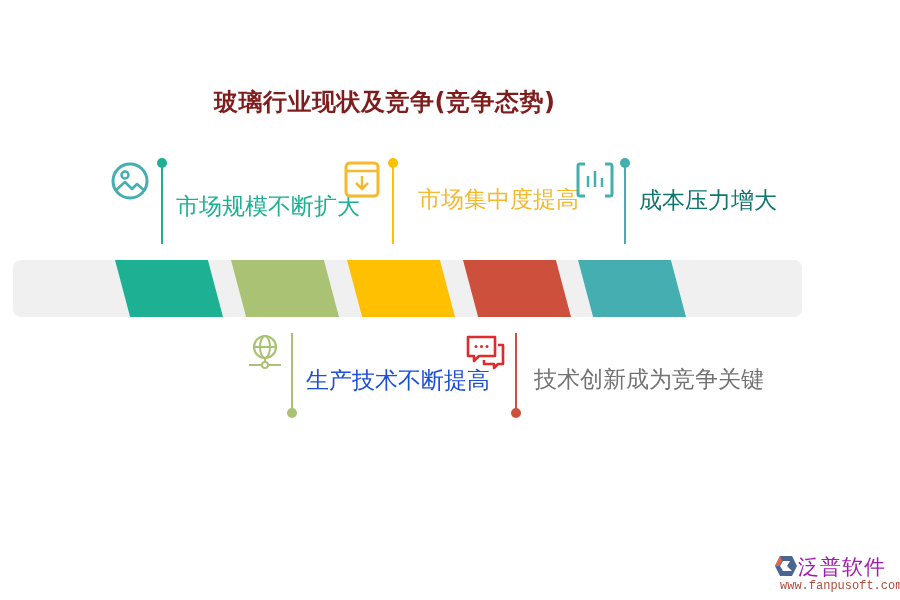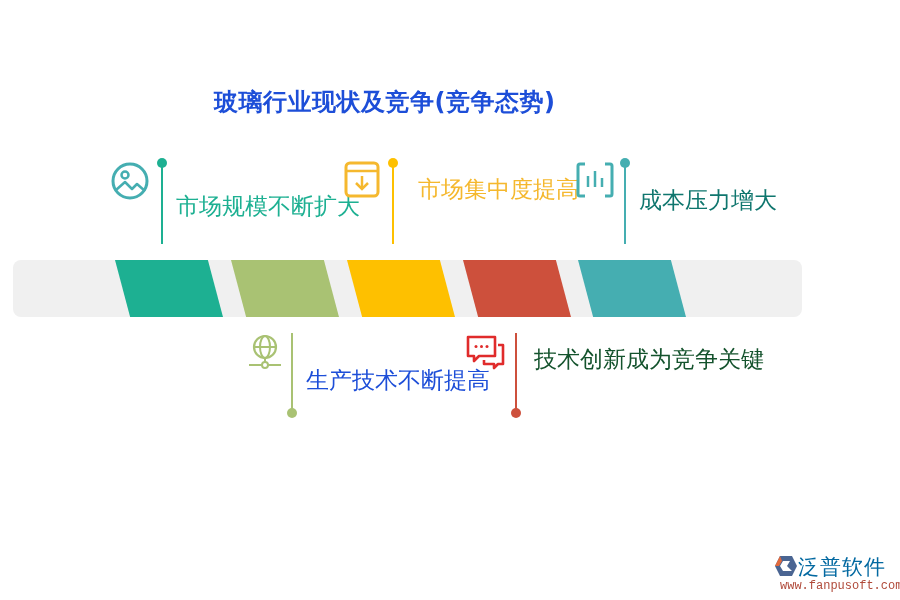--- a/index.html
+++ b/index.html
@@ -1,25 +1,25 @@
 <!DOCTYPE html>
 <html><head>
 <meta charset="utf-8">
 <style>
   html, body { margin:0; padding:0; }
   body { width:900px; height:600px; background:#ffffff; position:relative; overflow:hidden; font-family:"DejaVu Sans", sans-serif; }
-  .title { position:absolute; left:214px; top:86px; font-size:24px; font-weight:bold; color:#1d4ed8; letter-spacing:0.5px; white-space:nowrap;text-align:center; }
+  .title { position:absolute; left:214px; top:86px; font-size:24px; font-weight:bold; color:#7f1d1d; letter-spacing:0.5px; white-space:nowrap;text-align:center; }
   .track { position:absolute; left:13px; top:260px; width:789px; height:57px; background:#f0f0f0; border-radius:8px; overflow:hidden; }
   .seg { position:absolute; top:0; height:57px; }
   .vline { position:absolute; width:2px; }
   .dot { position:absolute; width:10px; height:10px; border-radius:50%; }
   .label { position:absolute; font-size:23px; white-space:nowrap; }
   .icon { position:absolute; }
   .logo { position:absolute; left:772px; top:553px; }
-  .logo-main { position:absolute; left:26px; top:0px; font-size:21px; color:#0369a1; white-space:nowrap; letter-spacing:1px; }
+  .logo-main { position:absolute; left:26px; top:0px; font-size:21px; color:#a21caf; white-space:nowrap; letter-spacing:1px; }
   .logo-url { position:absolute; left:8px; top:26px; font-size:12px; color:#b04a3a; font-family:Liberation Mono, monospace; white-space:nowrap; }
 </style>
 </head>
 <body>
 
 <div class="title">玻璃行业现状及竞争(竞争态势)</div>
 
 <div class="track">
   <div class="seg" style="left:102px;width:108px;background:#1db092;clip-path:polygon(0 0,86% 0,100% 100%,14% 100%);"></div>
   <div class="seg" style="left:218px;width:108px;background:#a9c273;clip-path:polygon(0 0,86% 0,100% 100%,14% 100%);"></div>
@@ -41,21 +41,21 @@
 
 <div>
   <svg class="icon" style="left:344px;top:161px;" width="38" height="38" viewBox="0 0 38 38">
     <rect x="2" y="2" width="32" height="33" rx="4" fill="none" stroke="#f5b82e" stroke-width="3"></rect>
     <line x1="2" y1="10" x2="34" y2="10" stroke="#f5b82e" stroke-width="2.5"></line>
     <line x1="18" y1="15" x2="18" y2="28" stroke="#f5b82e" stroke-width="2.5"></line>
     <polyline points="12,22 18,28 24,22" fill="none" stroke="#f5b82e" stroke-width="2.5"></polyline>
   </svg>
   <div class="dot" style="left:388px;top:158px;background:#fec000;"></div>
   <div class="vline" style="left:392px;top:164px;height:80px;background:#fec000;"></div>
-  <div class="label" style="left:418px;top:174px;color:#f5b82e;">市场集中度提高</div>
+  <div class="label" style="left:418px;top:184px;color:#f5b82e;">市场集中度提高</div>
 </div>
 
 <div>
   <svg class="icon" style="left:576px;top:162px;" width="38" height="36" viewBox="0 0 38 36">
     <path d="M9 2 H4 Q2 2 2 4 V32 Q2 34 4 34 H9" fill="none" stroke="#45aeb1" stroke-width="3"></path>
     <path d="M29 2 H34 Q36 2 36 4 V32 Q36 34 34 34 H29" fill="none" stroke="#45aeb1" stroke-width="3"></path>
     <line x1="12" y1="14" x2="12" y2="25" stroke="#45aeb1" stroke-width="2.5"></line>
     <line x1="19" y1="9" x2="19" y2="25" stroke="#45aeb1" stroke-width="2.5"></line>
     <line x1="26" y1="16" x2="26" y2="25" stroke="#45aeb1" stroke-width="2.5"></line>
   </svg>
@@ -82,21 +82,21 @@
 <div>
   <svg class="icon" style="left:465px;top:334px;" width="42" height="40" viewBox="0 0 42 40">
     <path d="M3 3 H30 V22 H14 L9 27 V22 H3 Z" fill="none" stroke="#e02b2b" stroke-width="2.6" stroke-linejoin="round"></path>
     <circle cx="11" cy="12.5" r="1.5" fill="#e02b2b"></circle>
     <circle cx="16.5" cy="12.5" r="1.5" fill="#e02b2b"></circle>
     <circle cx="22" cy="12.5" r="1.5" fill="#e02b2b"></circle>
     <path d="M33 11 H38 V30 H33 L29 34 V30 H19 V26" fill="none" stroke="#e02b2b" stroke-width="2.6" stroke-linejoin="round"></path>
   </svg>
   <div class="vline" style="left:515px;top:333px;height:78px;background:#cd503c;"></div>
   <div class="dot" style="left:511px;top:408px;background:#cd503c;"></div>
-  <div class="label" style="left:534px;top:344px;color:#14532d;">技术创新成为竞争关键</div>
+  <div class="label" style="left:534px;top:364px;color:#737373;">技术创新成为竞争关键</div>
 </div>
 
 <div class="logo">
   <svg style="position:absolute;left:0;top:2px;" width="26" height="22" viewBox="0 0 26 22">
     <polygon points="8,1 20,1 25,11 20,21 8,21 3,11" fill="#4a6592"></polygon>
     <polygon points="11,6 18,6 15,11 20,16 11,16 8,11" fill="#ffffff"></polygon>
     <polygon points="3,11 8,1 10,6 7,11" fill="#e26a3c"></polygon>
   </svg>
   <div class="logo-main">泛普软件</div>
   <div class="logo-url">www.fanpusoft.com</div>

